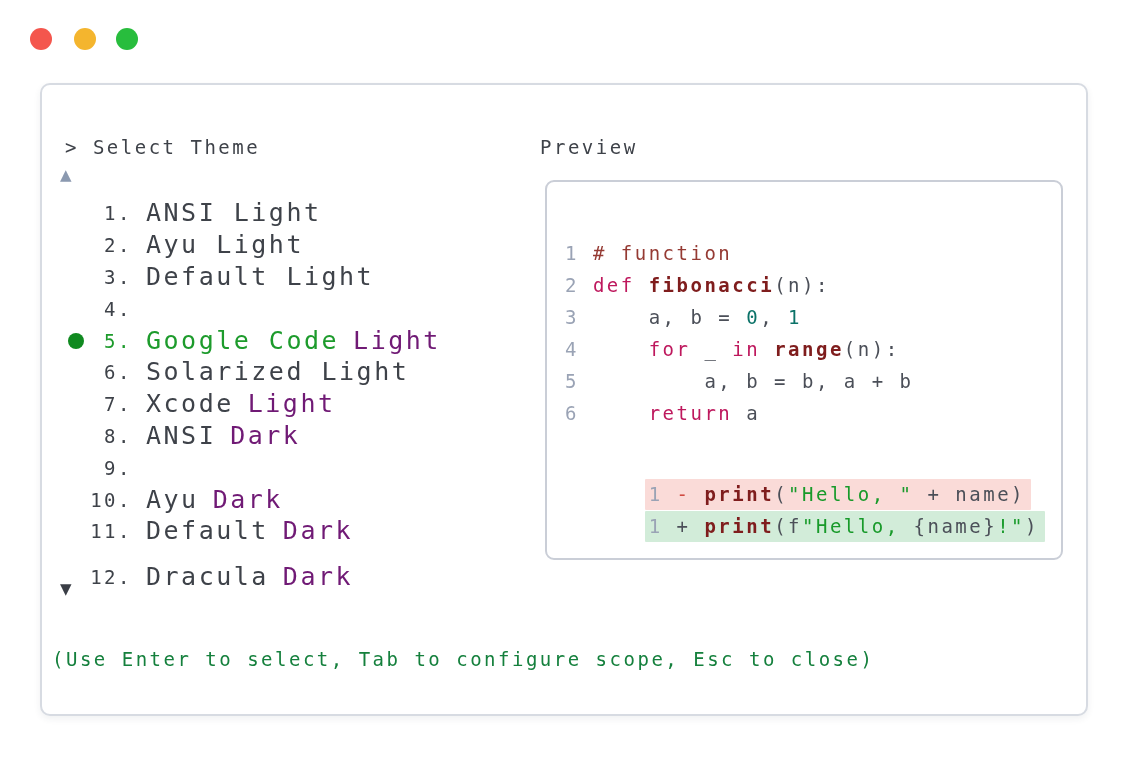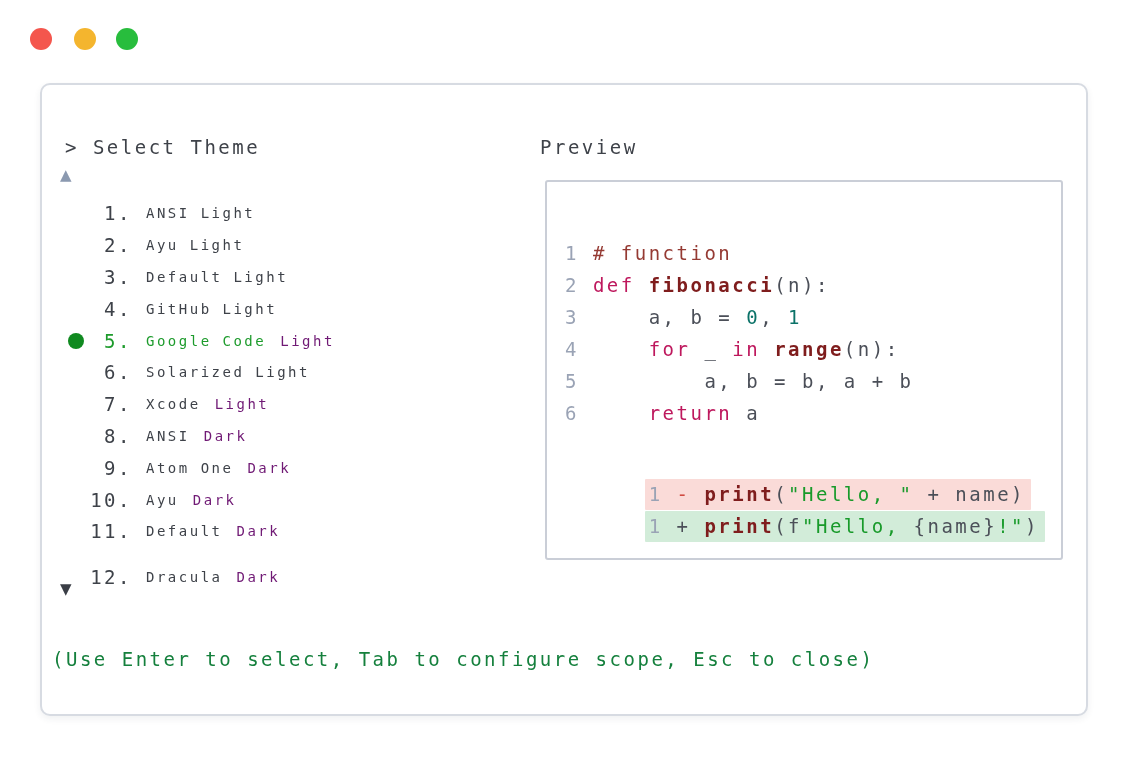--- a/index.html
+++ b/index.html
@@ -29,32 +29,32 @@
   .scroll-down { top: 496px; color: #3a3e46; }
 
   
   .row { position: absolute; left: 0; width: 480px; height: 32px; }
   .row .dot {
     position: absolute; left: 26px; top: 8px; width: 16px; height: 16px;
     border-radius: 50%; background: #108a20;
   }
   .row .num  { position: absolute; left: 48px; top: 0; width: 42px; text-align: right;
                font-size: 19px; letter-spacing: 2.5px; line-height: 32px; color: #3e4249; white-space: pre; }
-  .row .label { position: absolute; left: 104px; top: 0; font-size: 14px; letter-spacing: 2.5px;
+  .row .label { position: absolute; left: 104px; top: 0; font-size: 25px; letter-spacing: 2.5px;
                line-height: 32px; white-space: pre; color: #3e4249; }
   .row .variant { color: #701a75; }
   .row .variant:not(:empty) { padding-left: 14px; }
   .row.selected .num, .row.selected .name { color: #1d9b2c; }
 
   .hint { position: absolute; left: 10px; top: 558px; color: #15803d; }
 
   
   .preview-box {
     position: absolute; left: 503px; top: 95px; width: 518px; height: 380px;
-    border: 2px solid #caced7; border-radius: 3px; background: #ffffff;
+    border: 2px solid #caced7; border-radius: 9px; background: #ffffff;
   }
   .code-line { position: absolute; left: 18px; font-size: 19px; letter-spacing: 2.5px;
                line-height: 32px; white-space: pre; color: #4b4f58; }
   .diff-line { left: 14px; line-height: 27px; }
   .diff-bg { display: inline-block; padding: 2px 6px 2px 4px; border-radius: 1px; }
   .diff-bg.removed { background: #fadbd8; }
   .diff-bg.added   { background: #d2ecd9; }
 
   
   .tok-ln      { color: #9aa3b5; }
@@ -88,42 +88,40 @@
   <div class="row" style="top:144px">
     <span class="num">2.</span>
     <span class="label"><span class="name">Ayu Light</span><span class="variant"></span></span>
   </div>
   <div class="row" style="top:176px">
     <span class="num">3.</span>
     <span class="label"><span class="name">Default Light</span><span class="variant"></span></span>
   </div>
   <div class="row" style="top:208px">
     <span class="num">4.</span>
-    <span class="label"><span class="name">GitHub Light</span><span class="variant"></span></span>
   </div>
   <div class="row selected" style="top:240px">
     <span class="dot"></span>
     <span class="num">5.</span>
     <span class="label"><span class="name">Google Code</span><span class="variant">Light</span></span>
   </div>
   <div class="row" style="top:271px">
     <span class="num">6.</span>
     <span class="label"><span class="name">Solarized Light</span><span class="variant"></span></span>
   </div>
   <div class="row" style="top:303px">
     <span class="num">7.</span>
     <span class="label"><span class="name">Xcode</span><span class="variant">Light</span></span>
   </div>
   <div class="row" style="top:335px">
     <span class="num">8.</span>
     <span class="label"><span class="name">ANSI</span><span class="variant">Dark</span></span>
   </div>
   <div class="row" style="top:367px">
     <span class="num">9.</span>
-    <span class="label"><span class="name">Atom One</span><span class="variant">Dark</span></span>
   </div>
   <div class="row" style="top:399px">
     <span class="num">10.</span>
     <span class="label"><span class="name">Ayu</span><span class="variant">Dark</span></span>
   </div>
   <div class="row" style="top:430px">
     <span class="num">11.</span>
     <span class="label"><span class="name">Default</span><span class="variant">Dark</span></span>
   </div>
   <div class="row" style="top:476px">

